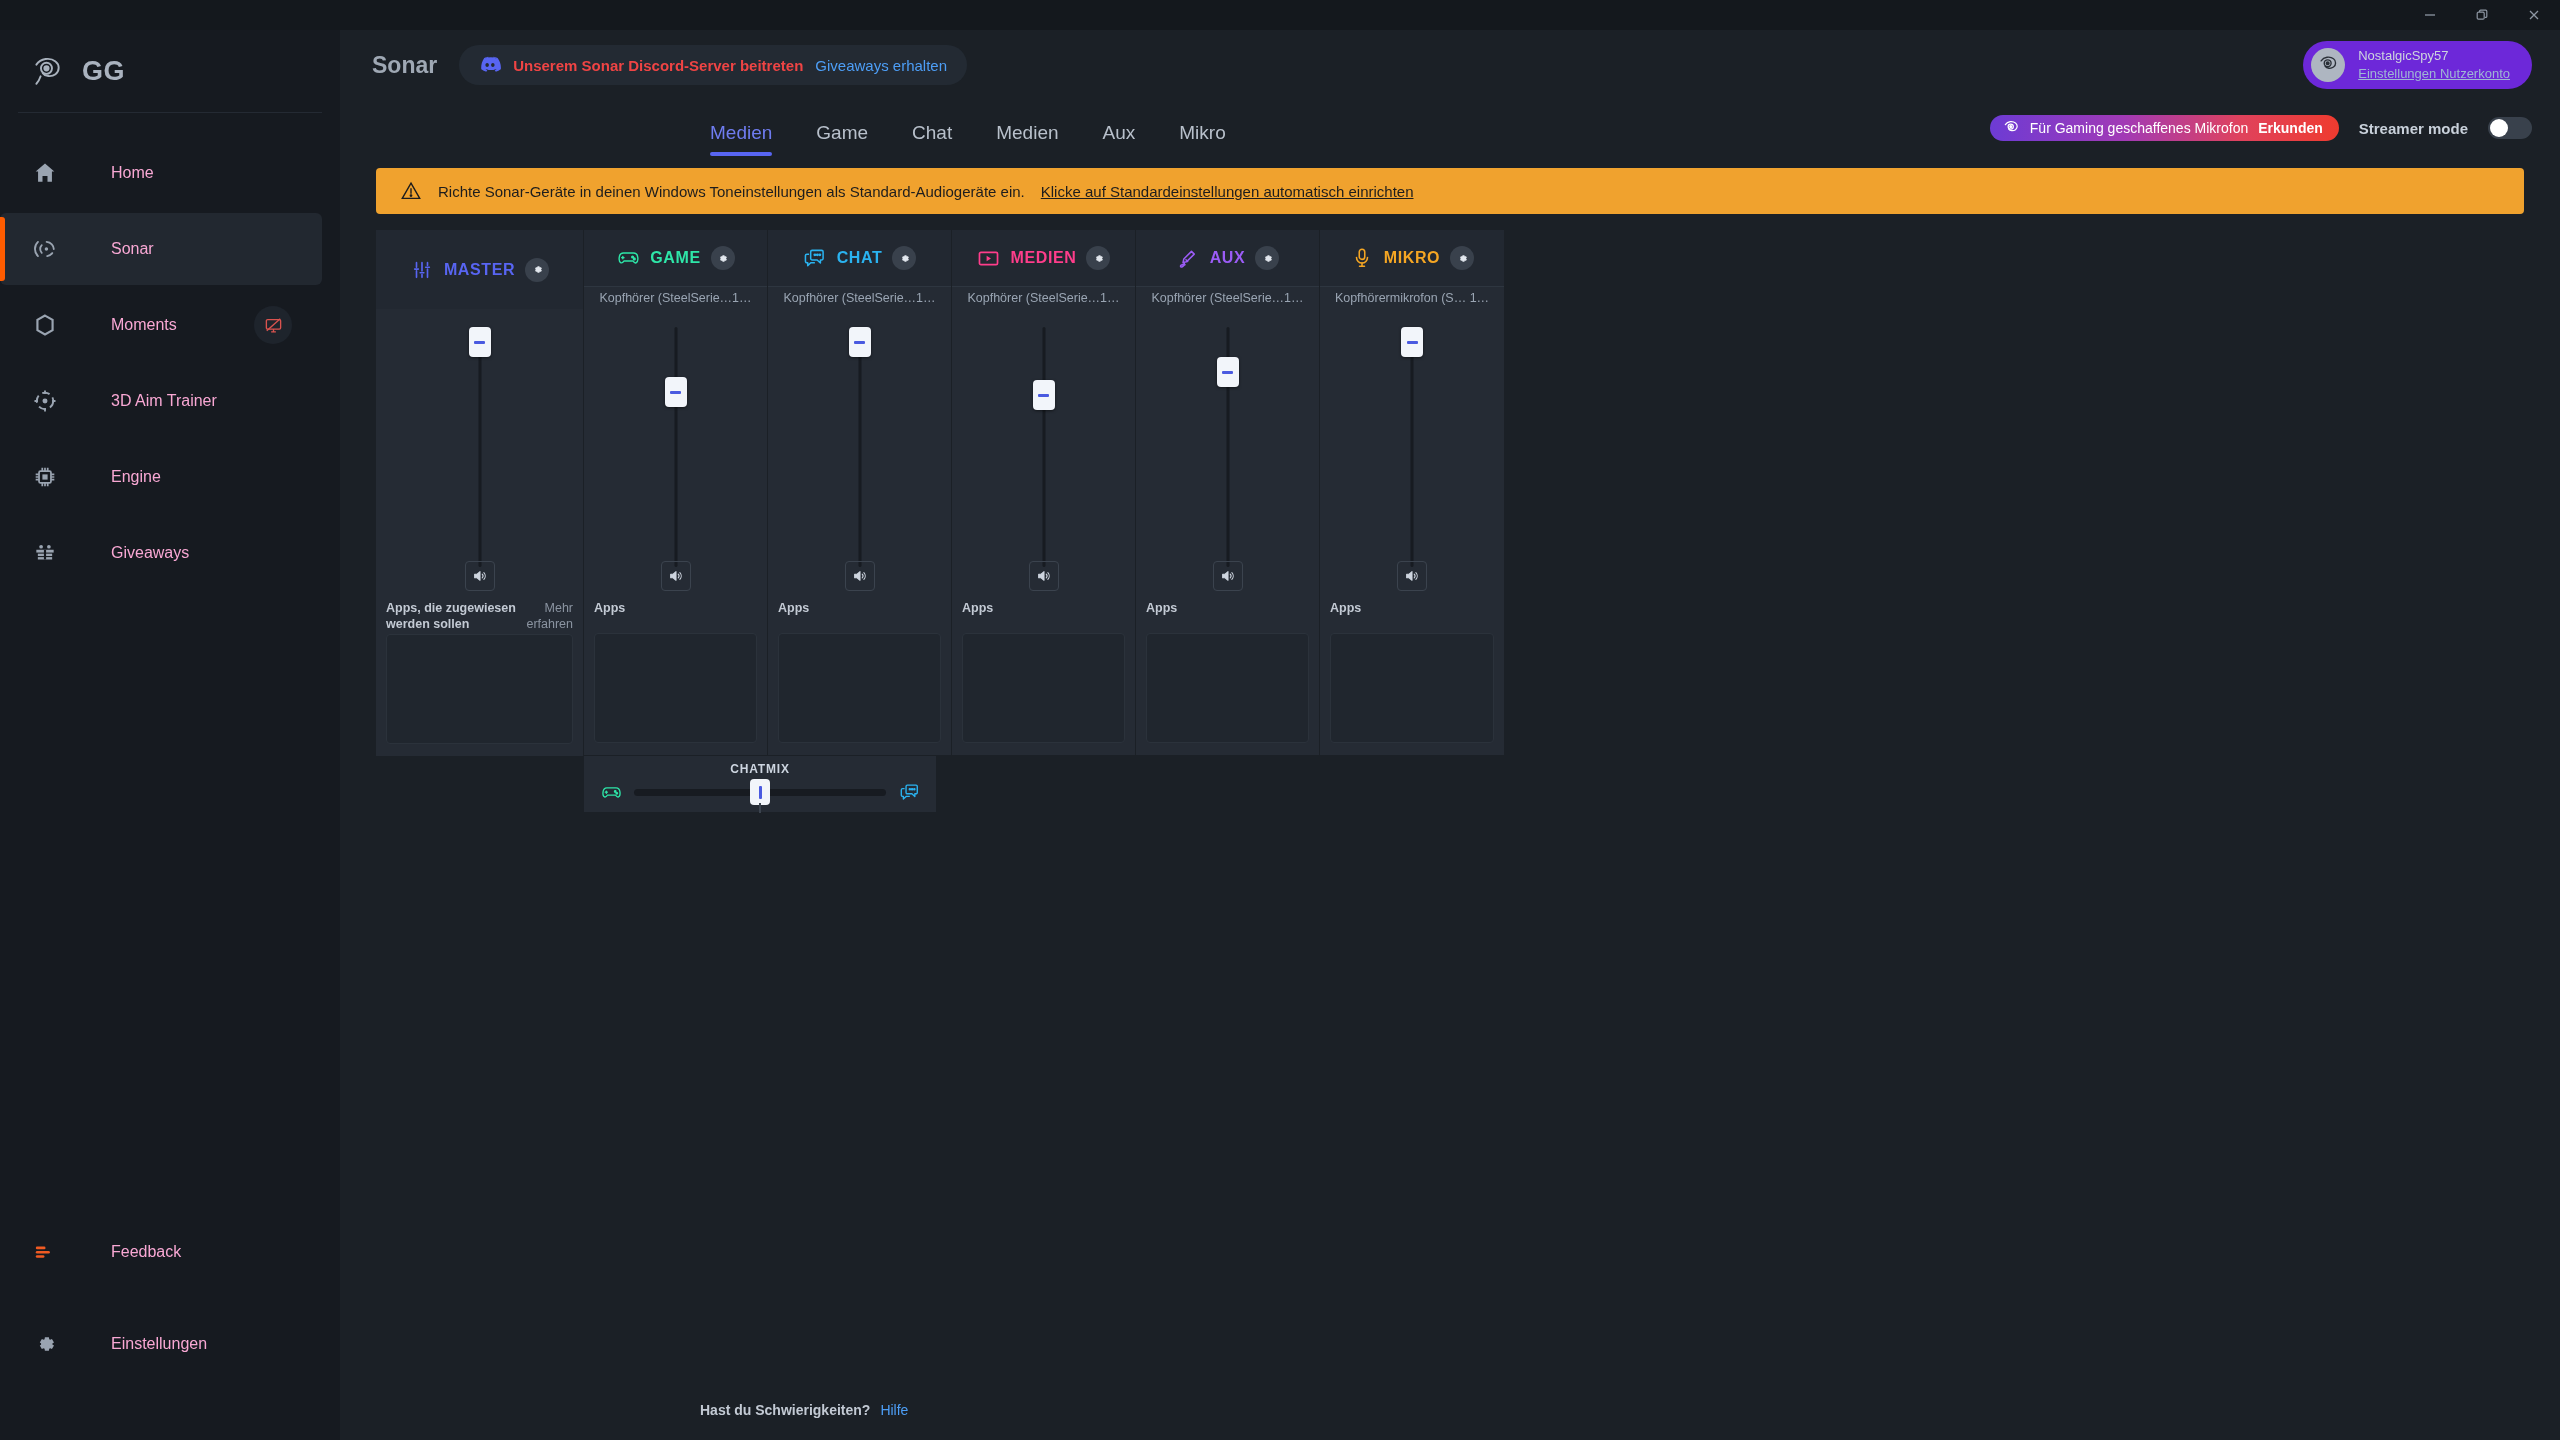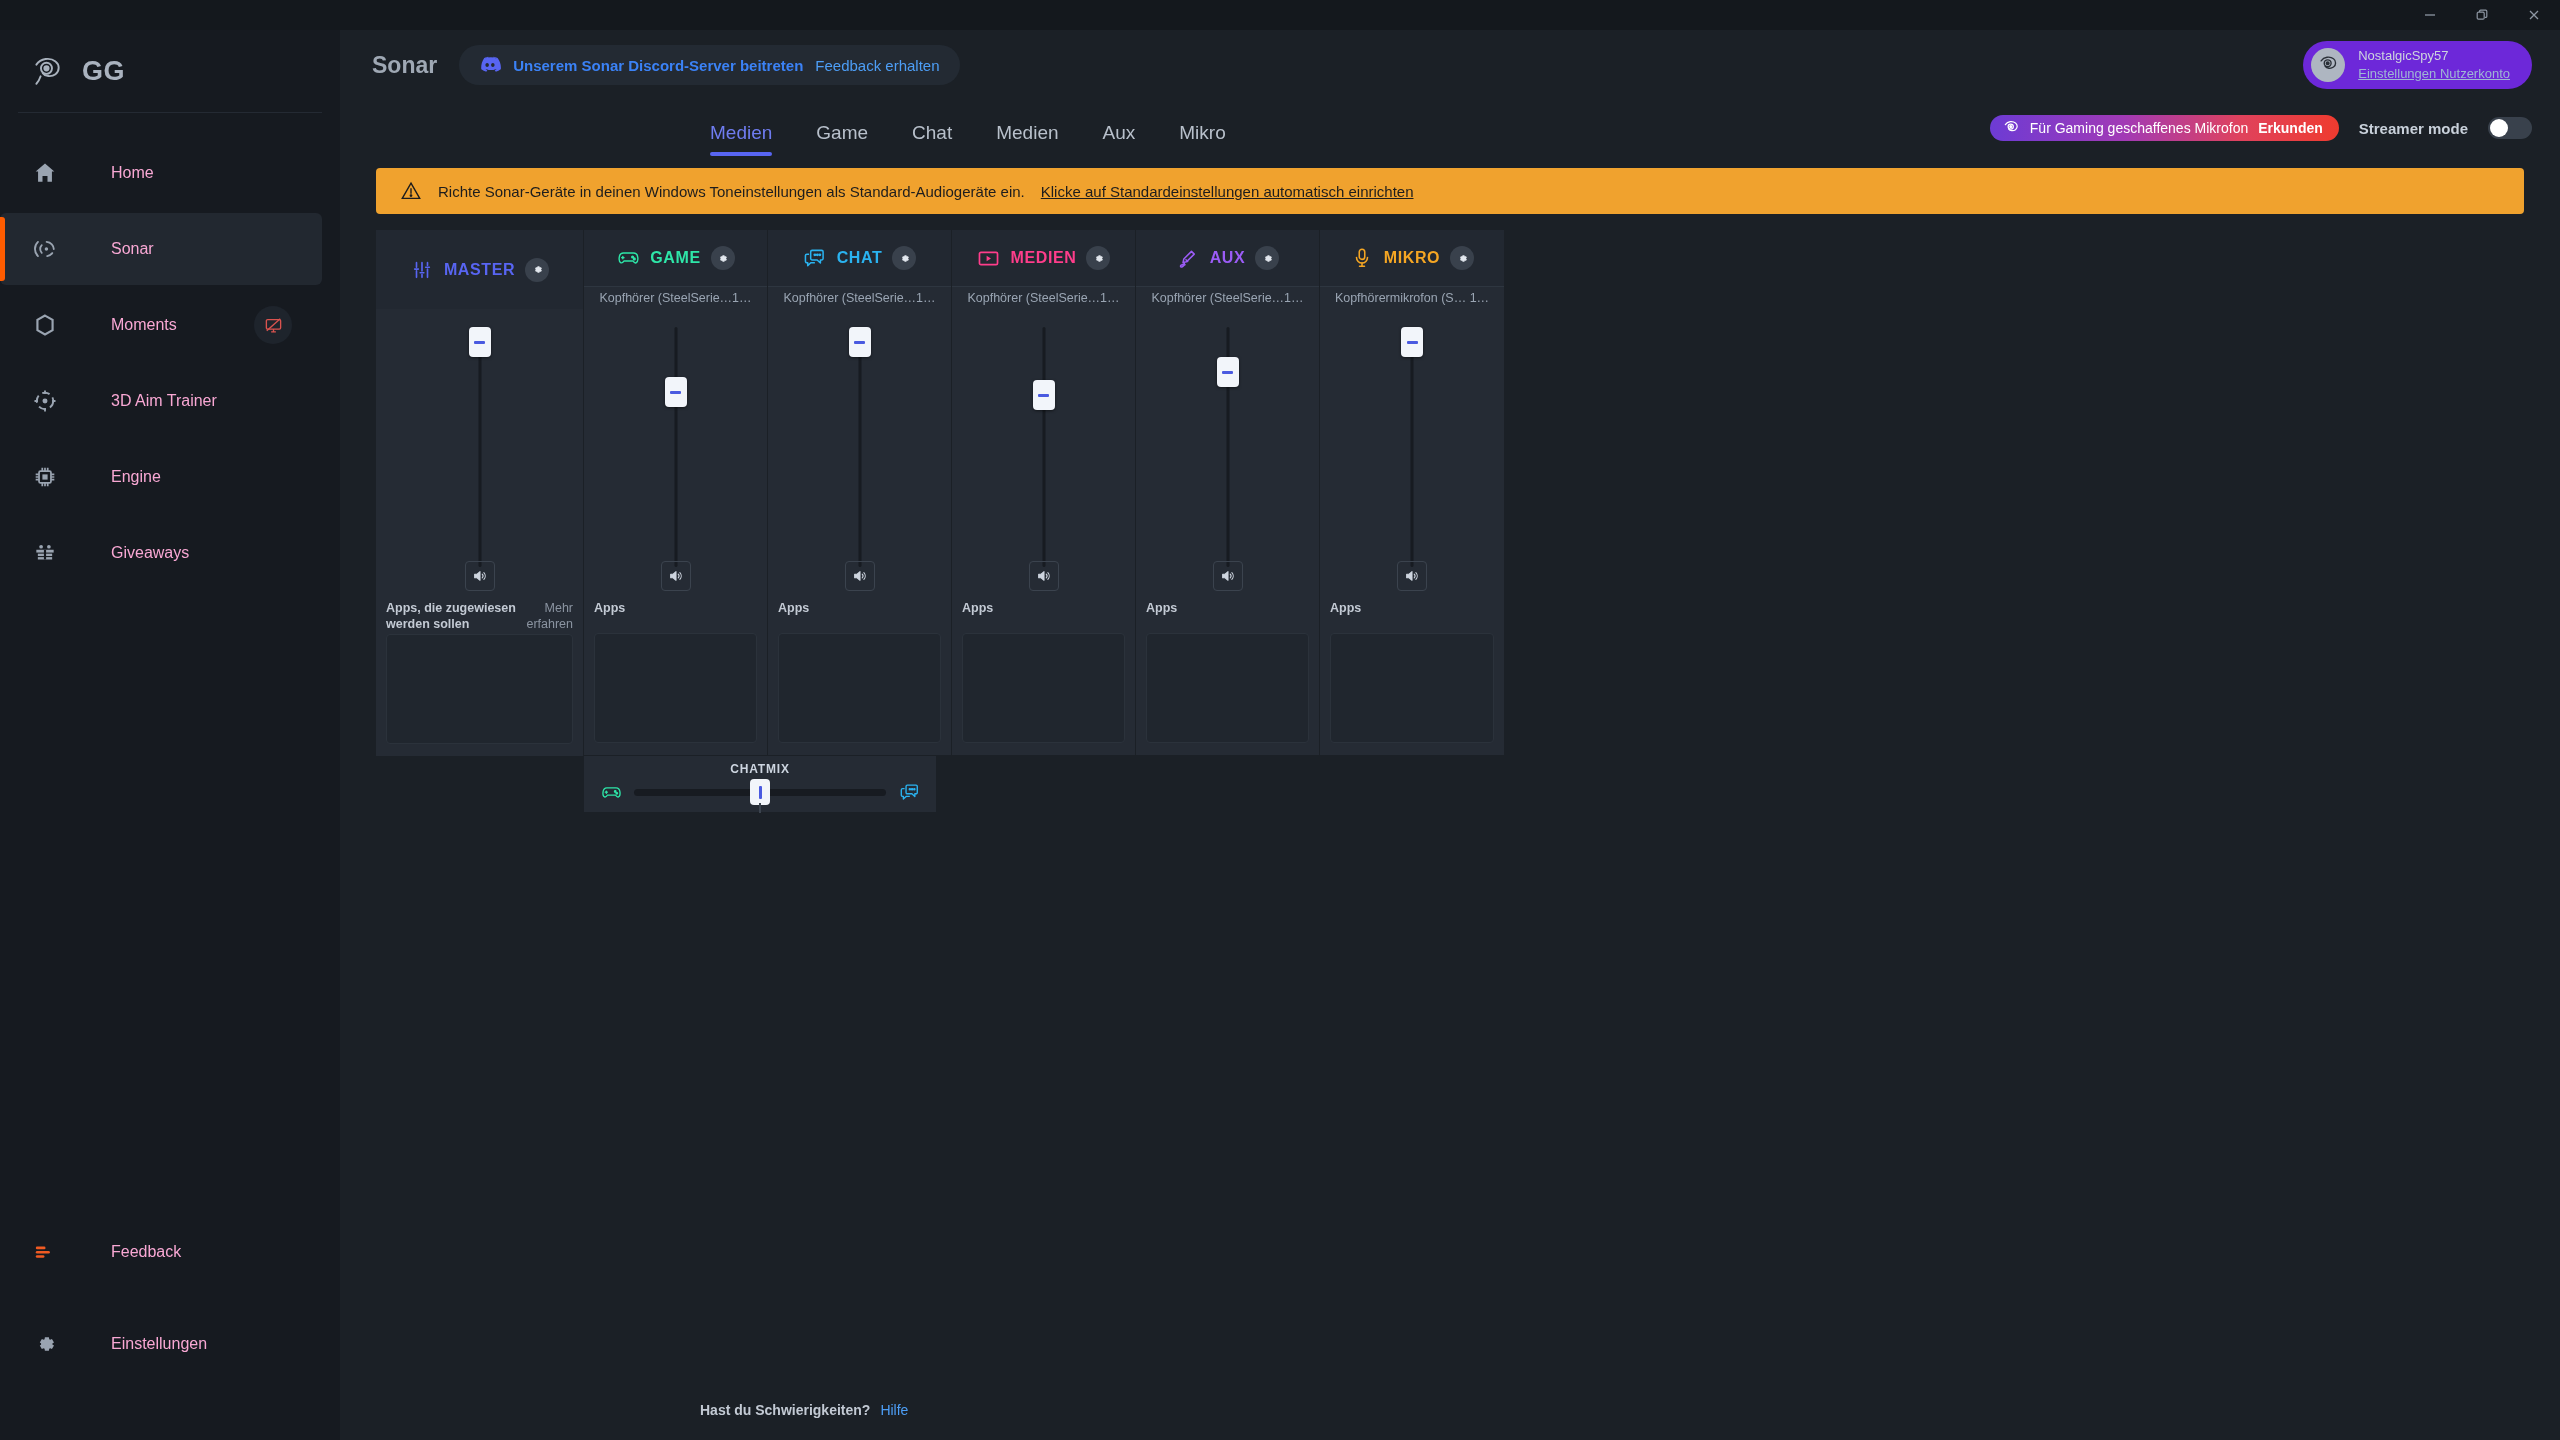--- a/index.html
+++ b/index.html
@@ -59,21 +59,21 @@
   
   .main { flex: 1 1 auto; background: #1b2026; display: flex; flex-direction: column; min-width:0; position:relative;}
 
   .topbar { height: 70px; flex: 0 0 70px; display: flex; align-items: center; padding: 0 28px 0 32px; }
   .topbar-title { font-size: 23px; font-weight: 700; color: #9fa8b4; margin-right: 22px; }
   .discord-pill {
     height: 40px; background: #232a33; border-radius: 20px; display: flex; align-items: center;
     gap: 12px; padding: 0 20px;
   }
   .discord-ico { width: 22px; height: 18px; color: #5865f2; }
-  .discord-text { font-size: 15px; font-weight: 700; color: #3b82f6; }
+  .discord-text { font-size: 15px; font-weight: 700; color: #ef4444; }
   .discord-link { font-size: 15px; color: #4d9ef6; }
   .user-box {
     margin-left: auto; height: 48px; border-radius: 24px; background: #6d28d9;
     display: flex; align-items: center; gap: 13px; padding: 0 22px 0 8px;
   }
   .avatar { width: 34px; height: 34px; border-radius: 50%; background: #aeb6c1; display:flex; align-items:center; justify-content:center; color:#2a3038;}
   .user-name { font-size: 13px; color: #cdd4de; line-height: 1.35; }
   .user-link { font-size: 13px; color: #9fb6d4; text-decoration: underline; line-height: 1.35; }
 
   
@@ -331,21 +331,21 @@
 
       <div class="topbar">
         <span class="topbar-title">Sonar</span>
         <div class="discord-pill">
           <span class="discord-ico">
             <svg viewBox="0 0 24 19" fill="currentColor">
                 <path d="M20.3 2.1A18 18 0 0 0 15.9.8l-.3.6a16 16 0 0 1 3.9 1.5 15.6 15.6 0 0 0-13-.1A16.6 16.6 0 0 1 10.4 1.4L10 .8A18 18 0 0 0 5.7 2.1C2.9 6.3 2.1 10.4 2.5 14.4a18 18 0 0 0 5.5 2.8l1.1-1.8a11.8 11.8 0 0 1-1.9-.9l.5-.4a12.8 12.8 0 0 0 10.9 0l.5.4c-.6.4-1.2.7-1.9.9l1.1 1.8a18 18 0 0 0 5.5-2.8c.5-4.7-.8-8.8-3.5-12.3zM8.9 12c-1 0-1.9-1-1.9-2.2S7.8 7.6 8.9 7.6s1.9 1 1.9 2.2S9.9 12 8.9 12zm6.2 0c-1 0-1.9-1-1.9-2.2s.8-2.2 1.9-2.2 1.9 1 1.9 2.2S16.1 12 15.1 12z"></path>
               </svg>
           </span>
           <span class="discord-text">Unserem Sonar Discord-Server beitreten</span>
-          <span class="discord-link">Feedback erhalten</span>
+          <span class="discord-link">Giveaways erhalten</span>
         </div>
         <div class="user-box">
           <span class="avatar">
             <svg width="22" height="22" viewBox="0 0 32 32" fill="none" stroke="currentColor" stroke-width="2">
               <path d="M6 10c4-6 13-7 18-3 4 3 4 9 0 12-4 3-10 2-12-1" stroke-linecap="round"></path>
               <circle cx="15.5" cy="13.5" r="5"></circle>
                 <circle cx="15.5" cy="13.5" r="2" fill="currentColor"></circle>
             </svg>
           </span>
           <span>

